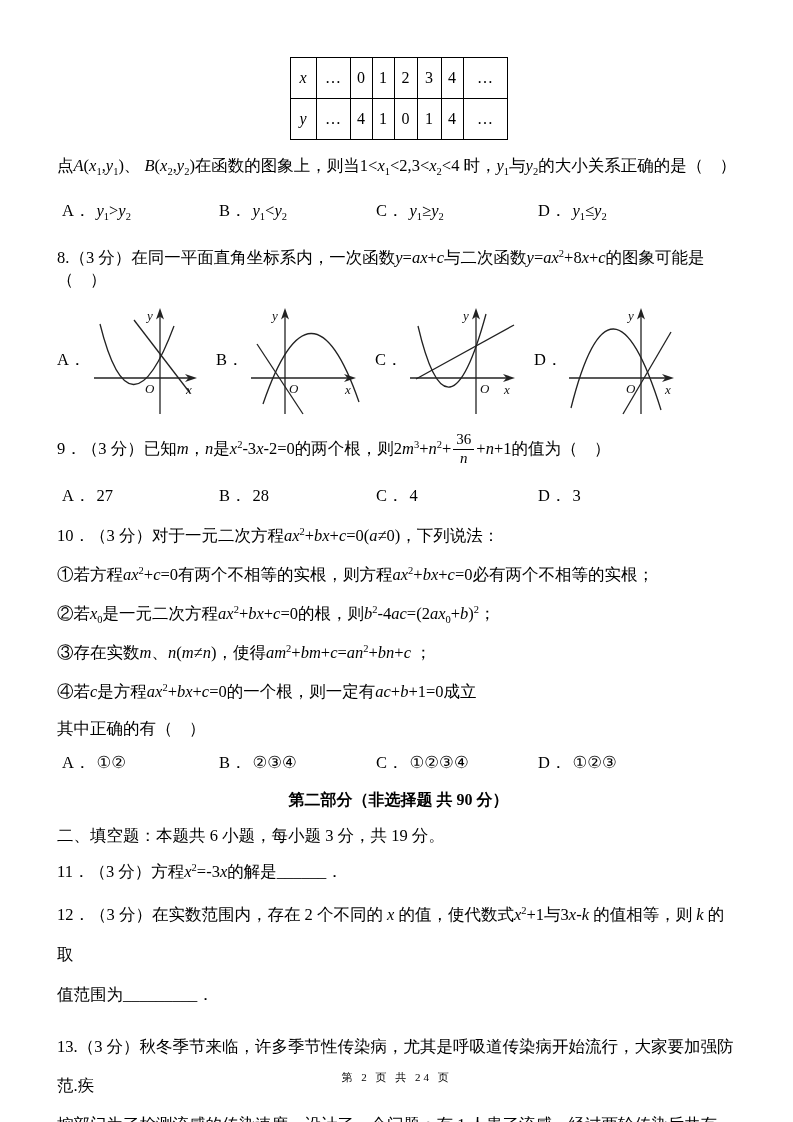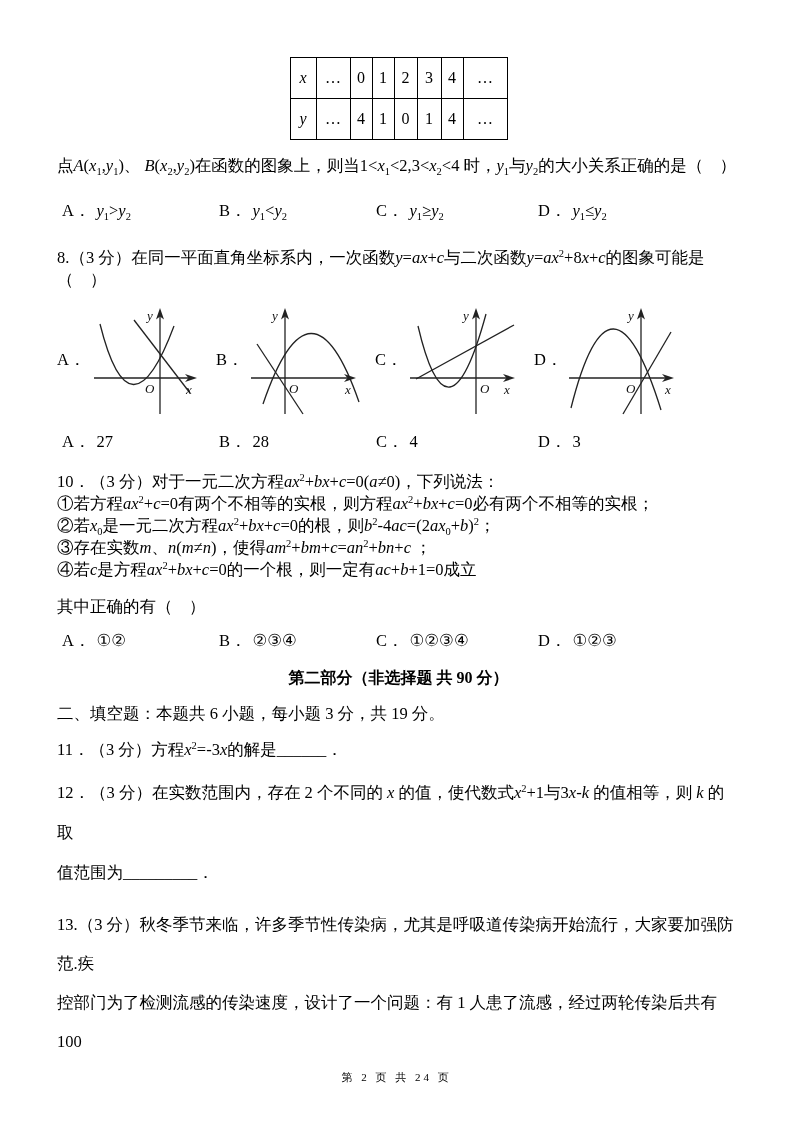--- a/index.html
+++ b/index.html
@@ -41,21 +41,21 @@
   svg.g-svg polygon{fill:#222;stroke:none;}
   svg.g-svg text{font-family:"Liberation Serif","DejaVu Serif",serif;font-style:italic;font-size:13px;fill:#111;}
 
   .q9-stem{margin-top:8px;min-height:46px;display:flex;align-items:center;}
   .q9-opts{margin-top:12px;}
   .frac{display:inline-block;text-align:center;vertical-align:middle;line-height:1.05;font-size:15px;margin:0 2px;position:relative;top:-1px;}
   .fnum{display:block;border-bottom:1px solid #000;padding:0 3px 1px;}
   .fden{display:block;padding-top:1px;}
 
   .q10-stem{margin-top:18px;}
-  .stmt{}
+  .stmt{margin-top:17px;}
   .closing{margin-top:15px;}
   .q10-opts{margin-top:12px;}
 
   .sec-title{margin-top:15px;text-align:center;font-weight:bold;font-size:16px;}
   .intro{margin-top:14px;}
   .q11{margin-top:14px;}
   .mlblock{margin-top:12px;line-height:40px;}
   .q13block{margin-top:12px;line-height:39px;}
 
   .footer{position:absolute;left:0;top:1066px;width:100%;text-align:center;font-size:11px;letter-spacing:3px;}
@@ -179,20 +179,23 @@
         <polygon points="78,4 74,15.5 78,12.5 82,15.5"></polygon>
         <path d="M 8,104 Q 48,-55 98,106"></path>
         <line x1="60" y1="110" x2="108" y2="28"></line>
         <text x="65" y="16">y</text>
         <text x="102" y="90">x</text>
         <text x="63" y="89">O</text>
       </svg>
     </div>
   </div>
 
+  <p class="ln q9-stem">
+      <span>9．（3 分）已知<i>m</i>，<i>n</i>是<i>x</i><sup>2</sup>-3<i>x</i>-2=0的两个根，则2<i>m</i><sup>3</sup>+<i>n</i><sup>2</sup>+<span class="frac"><span class="fnum">36</span><span class="fden"><i>n</i></span></span>+<i>n</i>+1的值为（　）</span>
+    </p>
 
   <div class="opts q9-opts">
     <span class="opt">
       <span class="opt-label">A．</span>
       <span class="opt-text">27</span>
     </span>
     <span class="opt">
       <span class="opt-label">B．</span>
       <span class="opt-text">28</span>
     </span>

